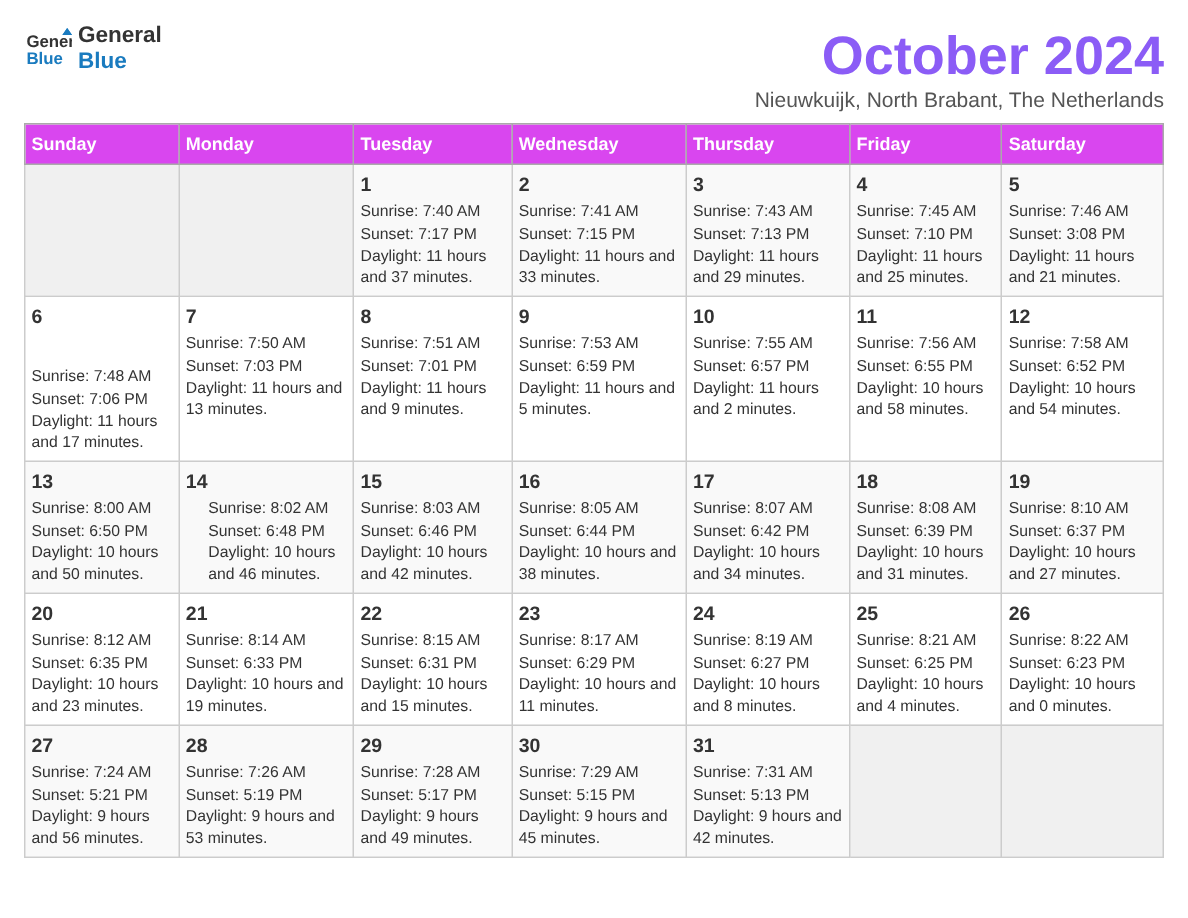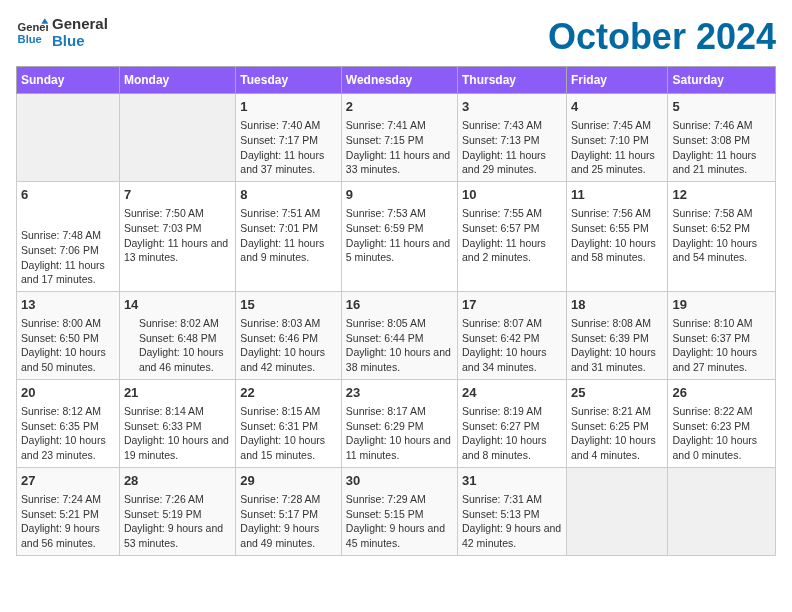--- a/index.html
+++ b/index.html
@@ -24,33 +24,33 @@
     .logo-icon {
       width: 32px;
       height: 32px;
     }
     .title-block {
       text-align: right;
     }
     .month-title {
       font-size: 36px;
       font-weight: bold;
-      color: #0369a1;
+      color: #8b5cf6;
     }
     .location {
       font-size: 14px;
       color: #555;
     }
     table {
       width: 100%;
       border-collapse: collapse;
       font-size: 11px;
     }
     thead tr {
-      background-color: #8b5cf6;
+      background-color: #d946ef;
       color: #fff;
     }
     thead th {
       padding: 6px 4px;
       text-align: left;
       font-size: 12px;
       font-weight: bold;
       border: 1px solid #aaa;
     }
     tbody tr {
@@ -96,20 +96,21 @@
       <polygon points="32,8 40,8 36,2" fill="#1a7bbf"></polygon>
       <polygon points="36,8 44,8 40,2" fill="#1a7bbf" transform="translate(-4,0)"></polygon>
     </svg>
     <div>
       <div style="font-size:15px;font-weight:bold;color:#333;line-height:1.1;">General</div>
       <div style="font-size:15px;font-weight:bold;color:#1a7bbf;line-height:1.1;">Blue</div>
     </div>
   </div>
   <div class="title-block">
     <div class="month-title">October 2024</div>
+    <div class="location">Nieuwkuijk, North Brabant, The Netherlands</div>
   </div>
 </div>
 
 <table>
   <thead>
     <tr>
     <th>Sunday</th>
         <th>Monday</th>
         <th>Tuesday</th>
         <th>Wednesday</th>

